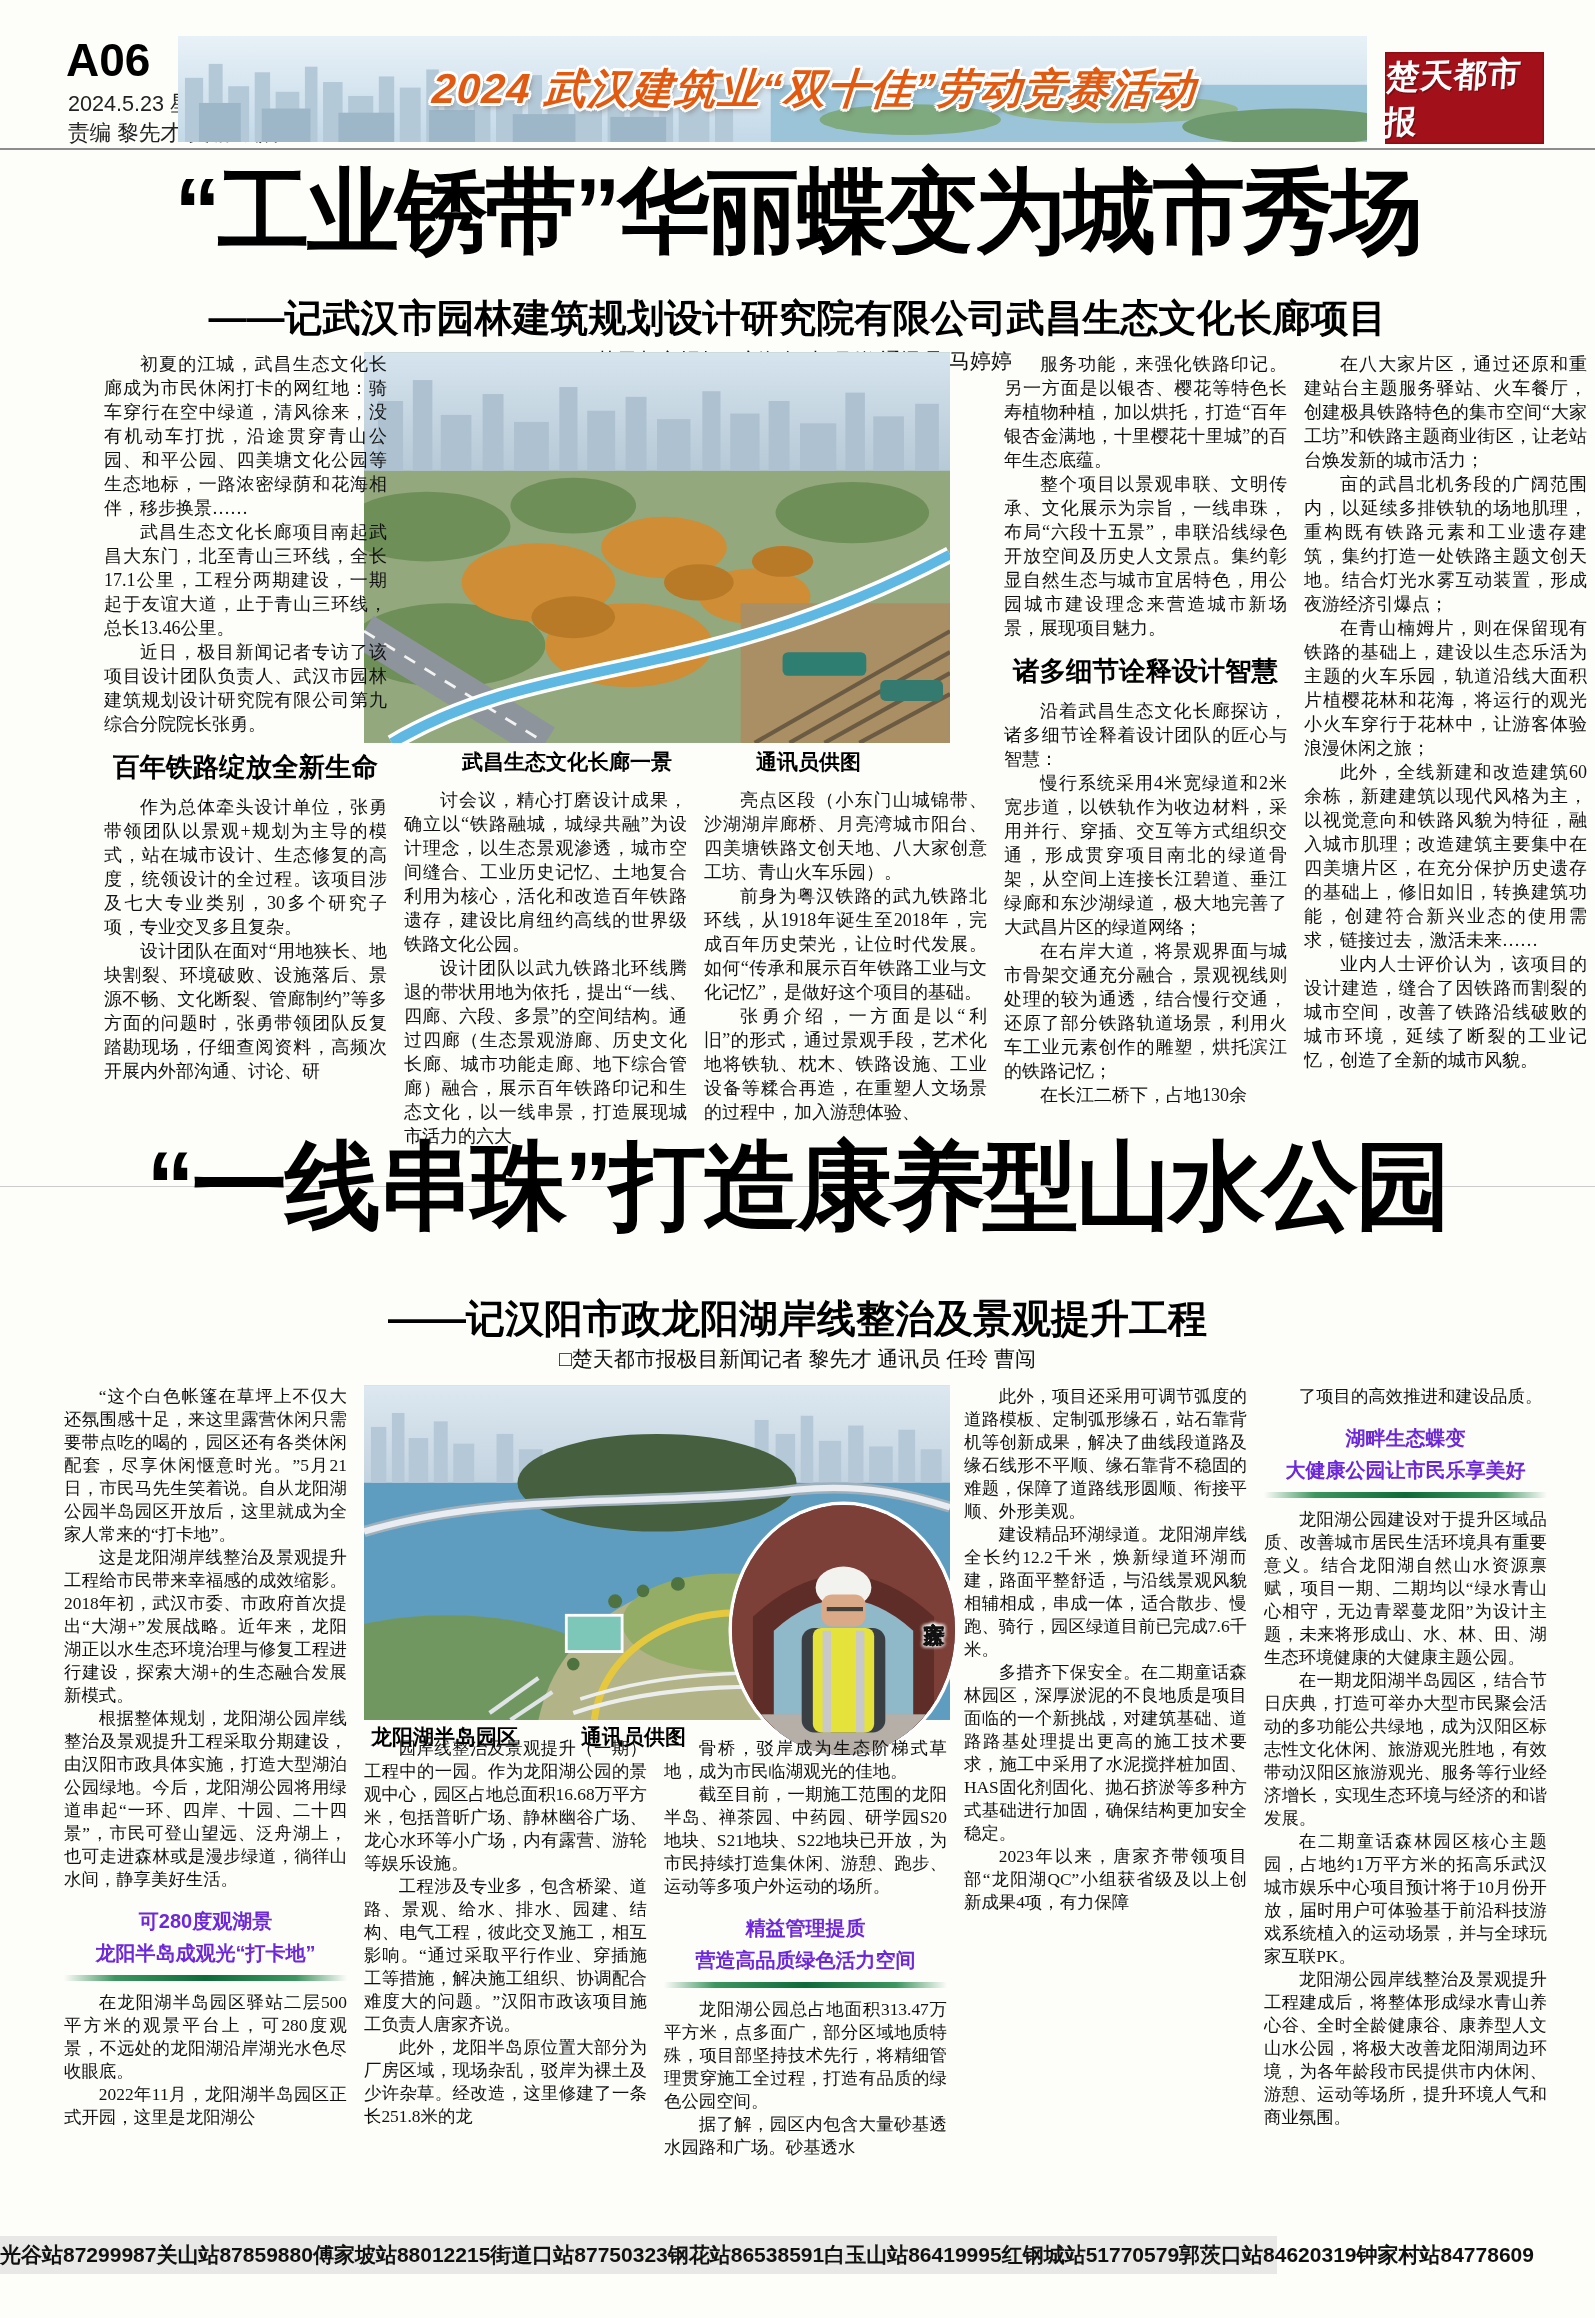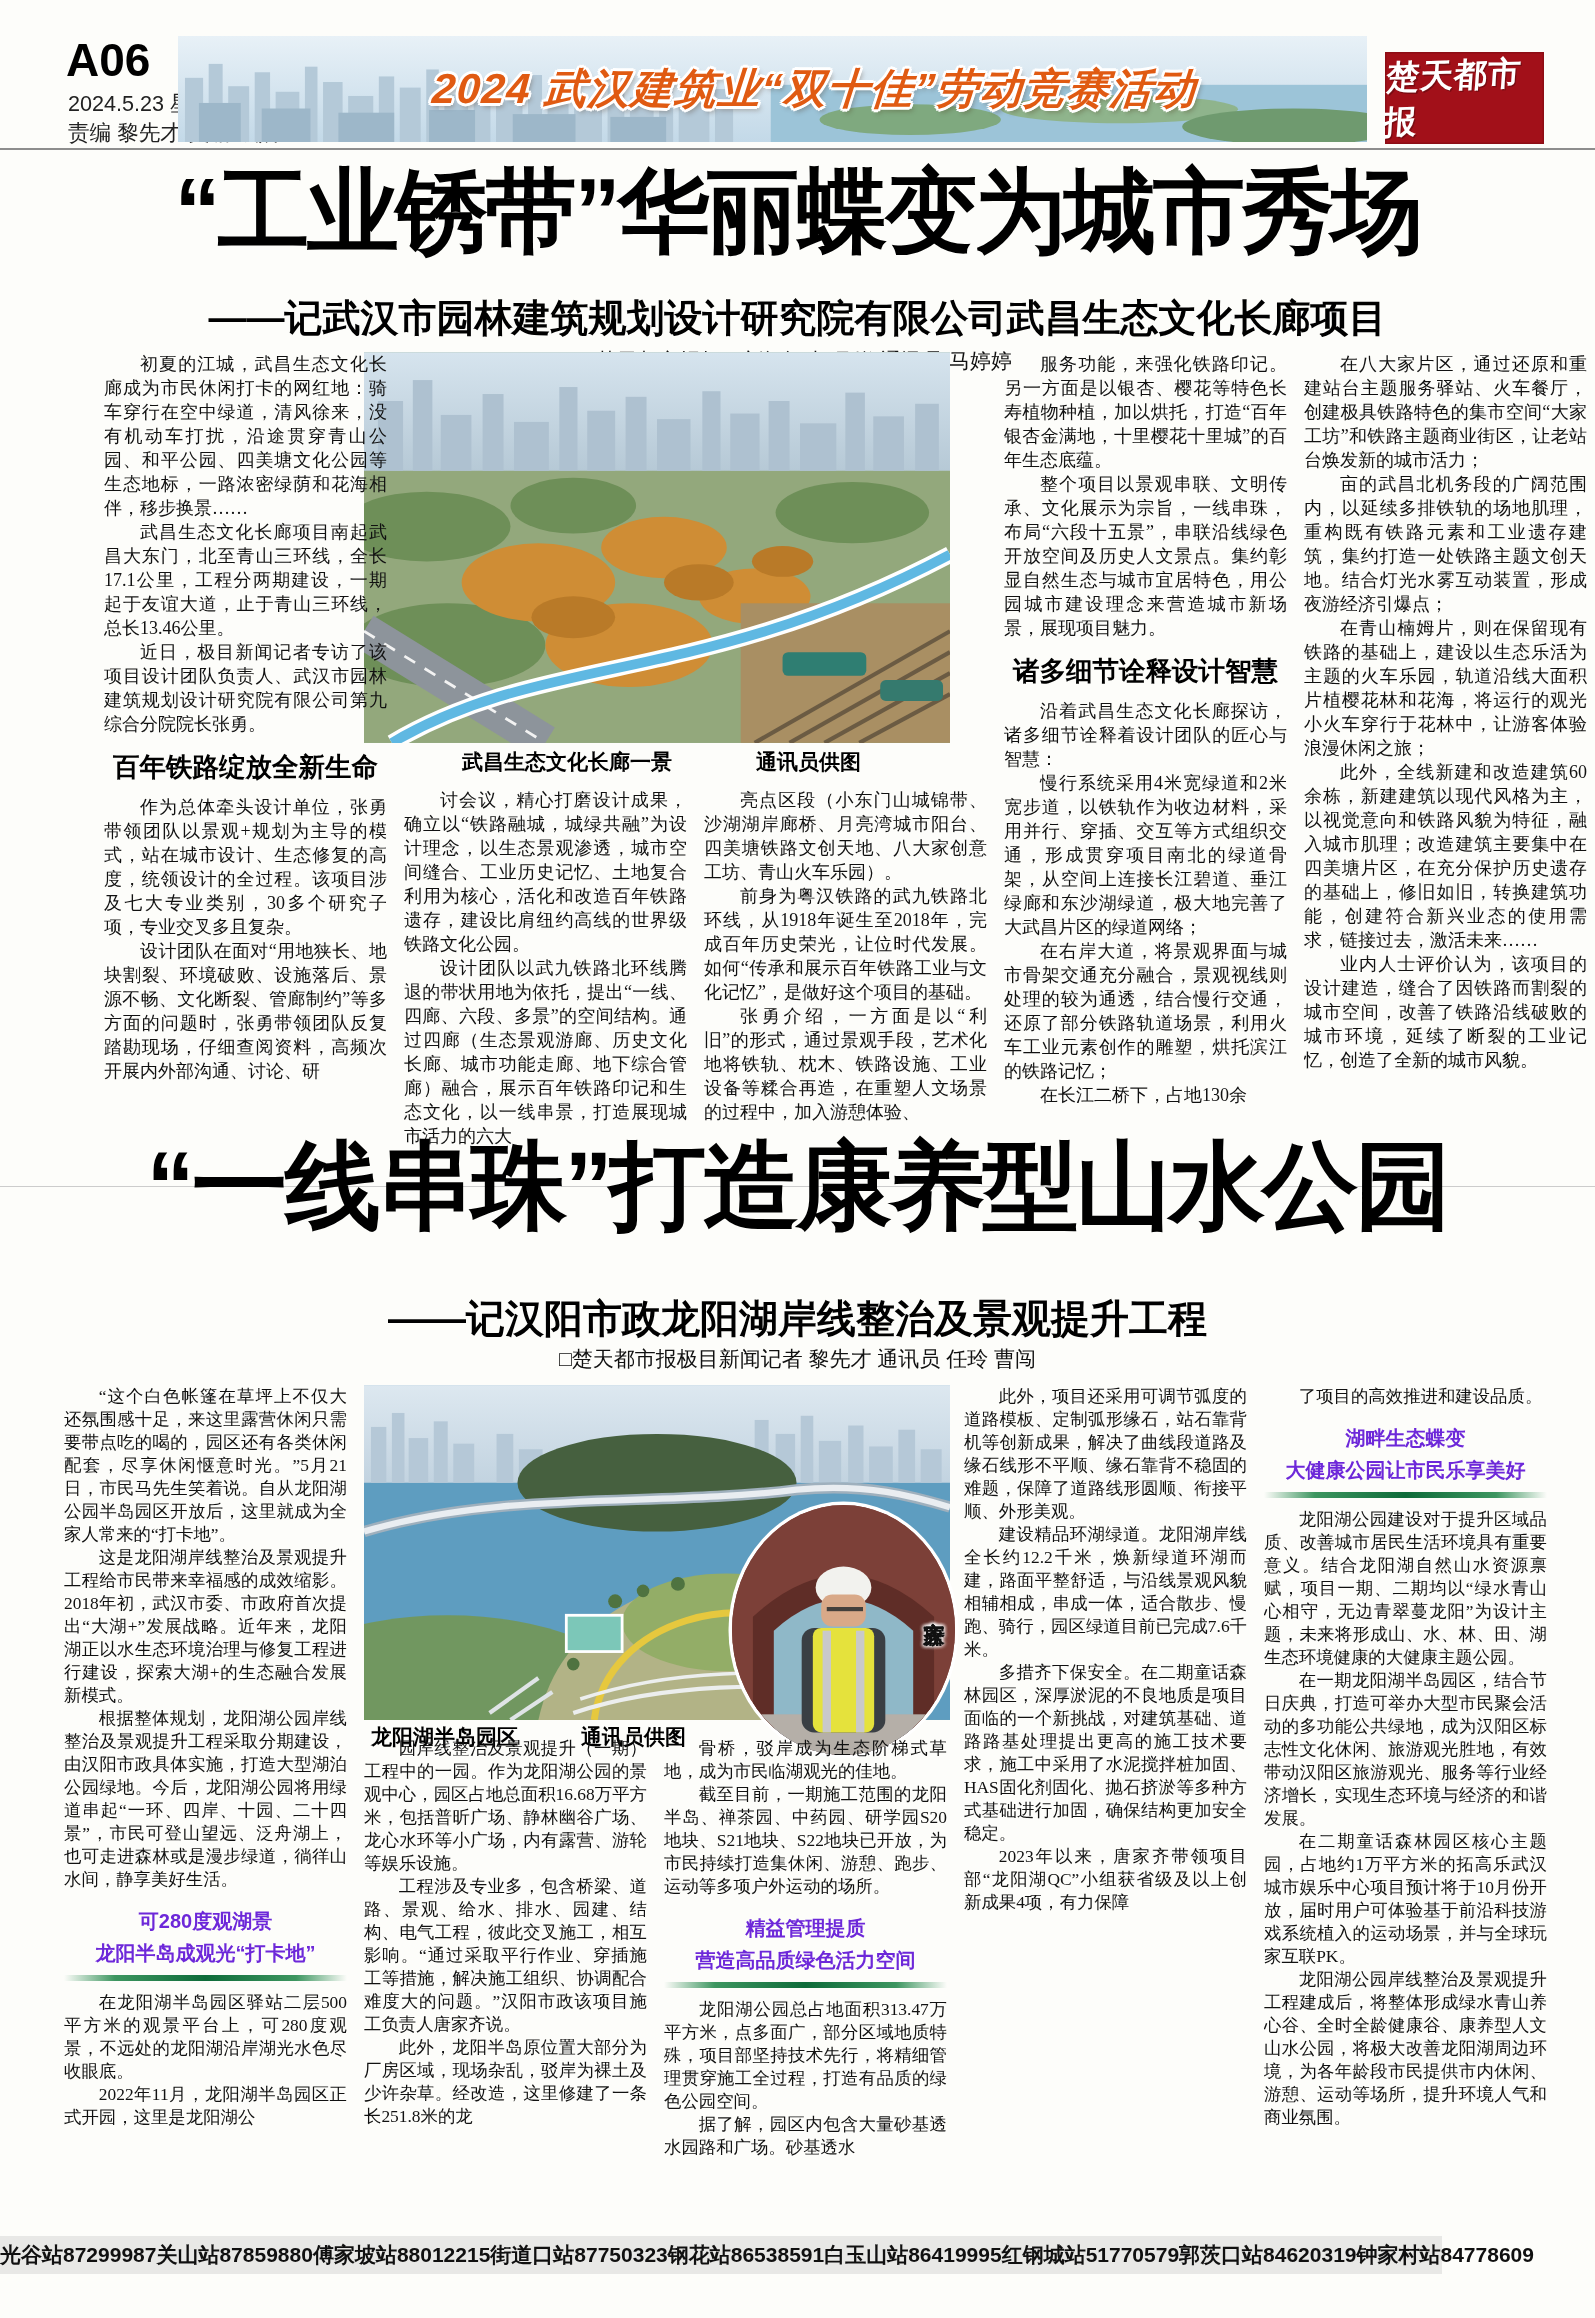--- a/index.html
+++ b/index.html
@@ -62,21 +62,21 @@
   .cap{position:absolute;font-family:"Liberation Sans",sans-serif;font-weight:700;font-size:21px;color:#000;}
   .cap1{left:364px;top:748px;width:586px;display:flex;justify-content:flex-start;gap:84px;padding-left:98px;box-sizing:border-box;}
   .cap2{left:364px;top:1723px;width:488px;display:flex;justify-content:flex-start;gap:63px;padding-left:7px;box-sizing:border-box;}
   .oval{position:absolute;left:732px;top:1505px;width:223px;height:250px;border-radius:50%;
         overflow:hidden;box-shadow:0 0 0 3.5px #fff;background:#7c4038;}
   .oval-label{position:absolute;left:919px;top:1604px;writing-mode:vertical-rl;
               font-family:"Liberation Sans",sans-serif;font-weight:900;font-size:22px;color:#111;
               text-shadow:0 0 4.2px #fff,0 0 4.2px #fff;}
 
   
-  .footer{position:absolute;left:0;top:2236px;width:1442px;height:38px;background:#e8e8e6;
+  .footer{position:absolute;left:0;top:2236px;width:1277px;height:38px;background:#e8e8e6;
           display:flex;align-items:center;justify-content:space-evenly;
           font-family:"Liberation Sans",sans-serif;font-weight:700;font-size:21px;color:#101010;}
   .fitem{white-space:nowrap;}
 </style>
 </head>
 <body>
 
 <div class="page">
 
   <div class="pageno">A06</div>

